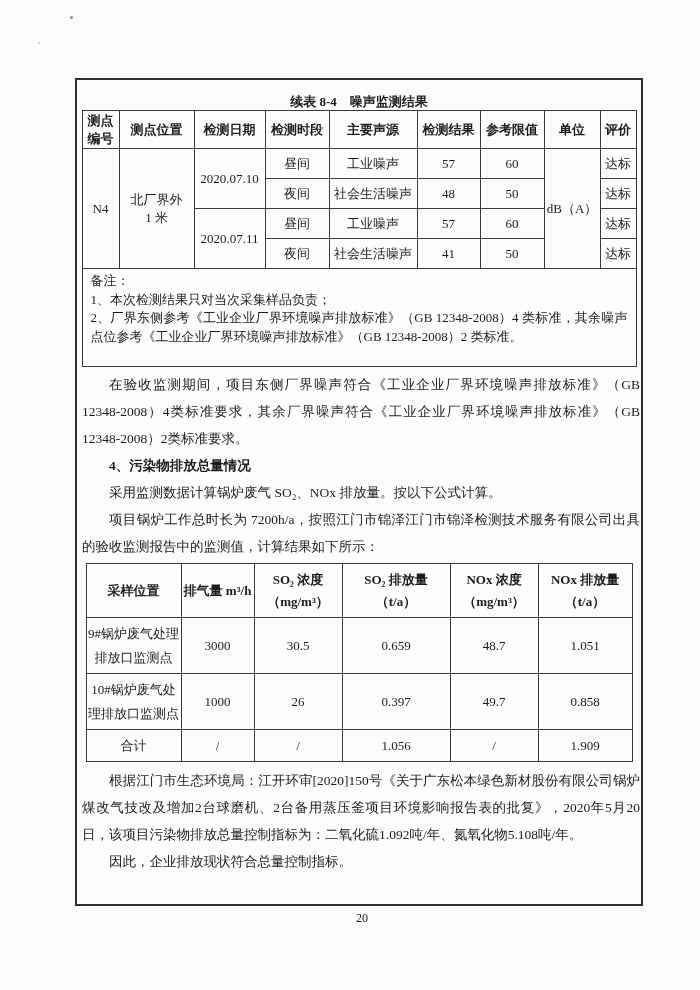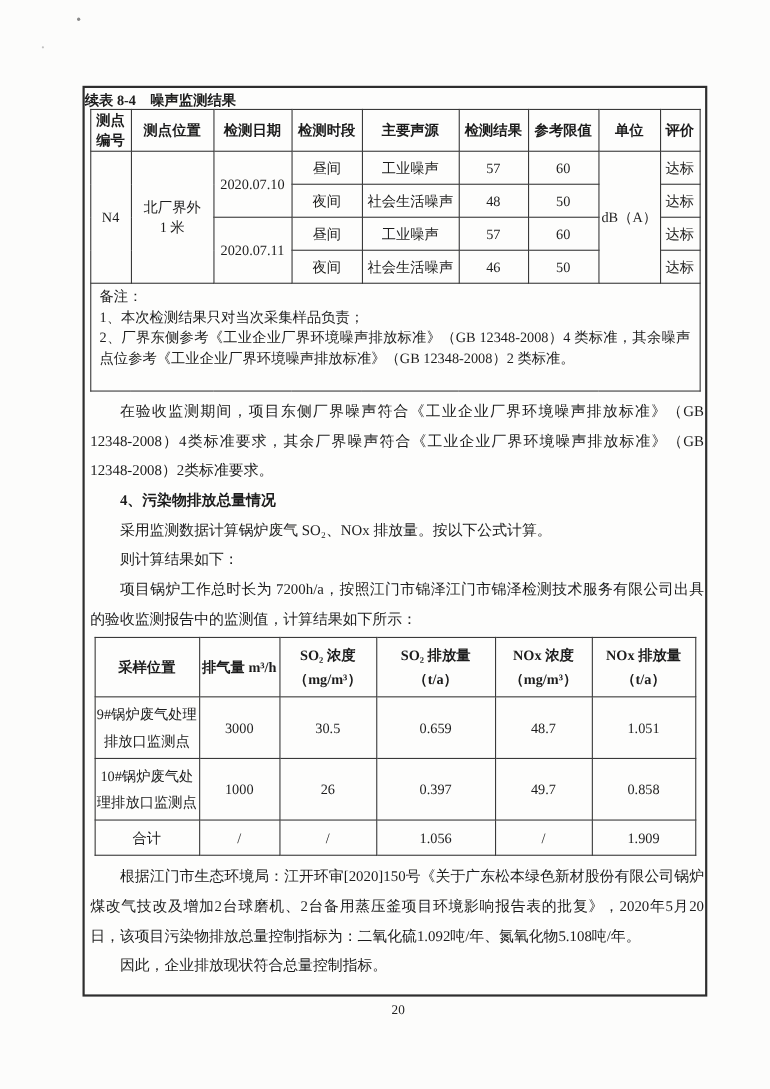--- a/index.html
+++ b/index.html
@@ -10,21 +10,21 @@
   }
   .page{position:relative;width:700px;height:990px;background:#fcfcfb;overflow:hidden;}
   .speck-a{position:absolute;left:70px;top:16px;width:3px;height:3px;background:#8a8a8a;border-radius:50%;}
   .speck-b{position:absolute;left:38px;top:42px;width:2px;height:2px;background:#c0c0c0;border-radius:50%;}
 
   .content-box{
     position:absolute;left:75px;top:78px;width:568px;height:828px;
     border:2px solid #2e2e2e;box-sizing:border-box;background:#fdfdfc;
   }
   .box-title{
-    font-weight:bold;font-size:13px;line-height:17px;margin-top:2px;
+    text-align:center;font-weight:bold;font-size:13px;line-height:17px;margin-top:13px;
   }
 
   table{border-collapse:collapse;table-layout:fixed;}
   th,td{border:1px solid #3a3a3a;font-size:13px;text-align:center;vertical-align:middle;padding:0;}
   th{font-weight:bold;}
   .pre{white-space:pre-line;}
 
   .noise-table{width:554px;margin:0 auto;}
   .noise-table .hrow{height:38px;}
   .noise-table .drow{height:30px;}
@@ -109,39 +109,38 @@
         <td rowspan="2">2020.07.11</td>
         <td>昼间</td>
         <td>工业噪声</td>
         <td>57</td>
         <td>60</td>
         <td>达标</td>
       </tr>
       <tr class="drow">
         <td>夜间</td>
         <td>社会生活噪声</td>
-        <td>46</td>
+        <td>41</td>
         <td>50</td>
         <td>达标</td>
       </tr>
       <tr class="remark-row">
         <td colspan="9">
           <div class="remark-line">备注：</div>
           <div class="remark-line">1、本次检测结果只对当次采集样品负责；</div>
           <div class="remark-line">2、厂界东侧参考《工业企业厂界环境噪声排放标准》（GB 12348-2008）4 类标准，其余噪声点位参考《工业企业厂界环境噪声排放标准》（GB 12348-2008）2 类标准。</div>
         </td>
       </tr>
     </tbody>
       </table>
 
     <div class="text-block">
       <p class="indent" style="margin-top:4px">在验收监测期间，项目东侧厂界噪声符合《工业企业厂界环境噪声排放标准》（GB 12348-2008）4类标准要求，其余厂界噪声符合《工业企业厂界环境噪声排放标准》（GB 12348-2008）2类标准要求。</p>
       <p class="indent bold">4、污染物排放总量情况</p>
       <p class="indent">采用监测数据计算锅炉废气 SO₂、NOx 排放量。按以下公式计算。</p>
-      <p class="indent">则计算结果如下：</p>
       <p class="indent">项目锅炉工作总时长为 7200h/a，按照江门市锦泽江门市锦泽检测技术服务有限公司出具的验收监测报告中的监测值，计算结果如下所示：</p>
     </div>
 
     <table class="emission-table">
       <colgroup>
         <col style="width:95px">
           <col style="width:73px">
           <col style="width:88px">
         <col style="width:108px">
           <col style="width:88px">

